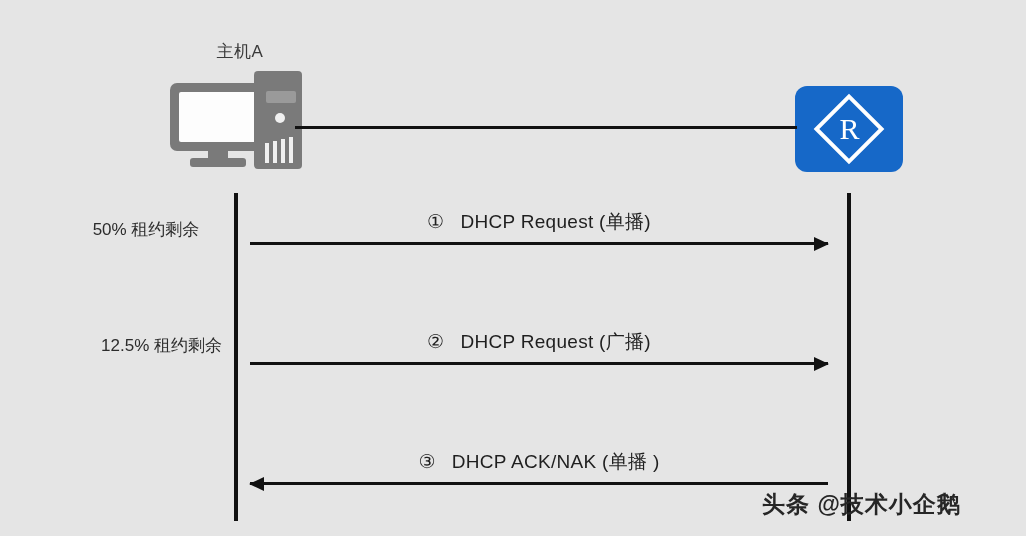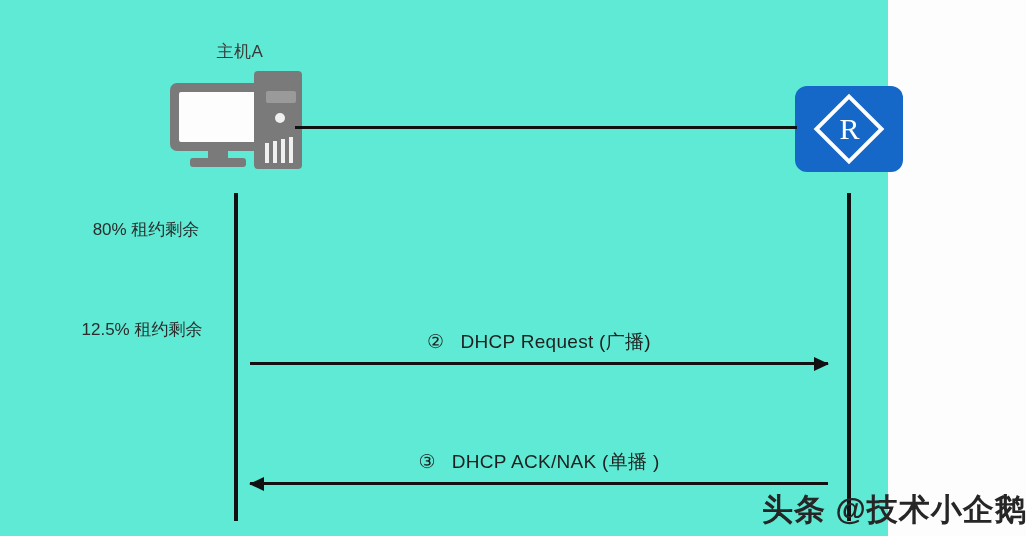--- a/index.html
+++ b/index.html
@@ -8,23 +8,23 @@
   }
   body {
     width: 1026px;
     height: 536px;
     background: #fdfdfd;
     font-family: "Liberation Sans", sans-serif;
     overflow: hidden;
   }
   #diagram {
     position: relative;
-    width: 888px;
+    width: 1026px;
     height: 536px;
-    background: #5eead4;
+    background: #e5e5e5;
   }
 
   
   .node-label {
     position: absolute;
     font-size: 17px;
     color: #3a3a3a;
     letter-spacing: 0.5px;
     white-space: nowrap;
     text-align: center;
@@ -101,21 +101,21 @@
 
   
   .lease-label {
     position: absolute;
     font-size: 17px;
     color: #2c2c2c;
     text-align: center;
     line-height: 1.45;
   }
   #lease-1 { left: 62px; top: 218px; width: 168px; }
-  #lease-2 { left: 62px; top: 318px; width: 160px; }
+  #lease-2 { left: 62px; top: 334px; width: 160px; text-align: right; }
 
   
   .msg { position: absolute; }
   .msg .msg-text {
     position: absolute;
     left: 0;
     bottom: 10px;
     width: 100%;
     text-align: center;
     font-size: 19px;
@@ -157,21 +157,21 @@
 
   #msg-1 { left: 250px; top: 205px; width: 578px; height: 40px; }
   #msg-2 { left: 250px; top: 325px; width: 578px; height: 40px; }
   #msg-3 { left: 250px; top: 445px; width: 578px; height: 40px; }
 
   
   #watermark {
     position: absolute;
     left: 762px;
     top: 489px;
-    font-size: 31px;
+    font-size: 23px;
     color: #262626;
     white-space: nowrap;
     font-weight: bold;
     letter-spacing: 1px;
   }
 </style>
 </head>
 <body>
 
 <div id="diagram">
@@ -206,23 +206,30 @@
   <div id="server-icon">
     <div class="diamond"></div>
     <div class="rchar">R</div>
   </div>
 
   <div id="link-line"></div>
 
   <div class="lifeline" id="host-lifeline"></div>
   <div class="lifeline" id="server-lifeline"></div>
 
-  <div class="lease-label" id="lease-1">80% 租约剩余</div>
+  <div class="lease-label" id="lease-1">50% 租约剩余</div>
   <div class="lease-label" id="lease-2">12.5% 租约剩余</div>
 
+  <div class="msg to-right" id="msg-1">
+    <div class="msg-text">
+      <span class="circ">①</span><span>DHCP Request (单播)</span>
+    </div>
+    <div class="arrow-line"></div>
+    <div class="arrow-head"></div>
+  </div>
 
   <div class="msg to-left" id="msg-3">
     <div class="msg-text">
       <span class="circ">③</span><span>DHCP ACK/NAK (单播 )</span>
     </div>
     <div class="arrow-line"></div>
     <div class="arrow-head"></div>
   </div>
 
   <div class="msg to-right" id="msg-2">

